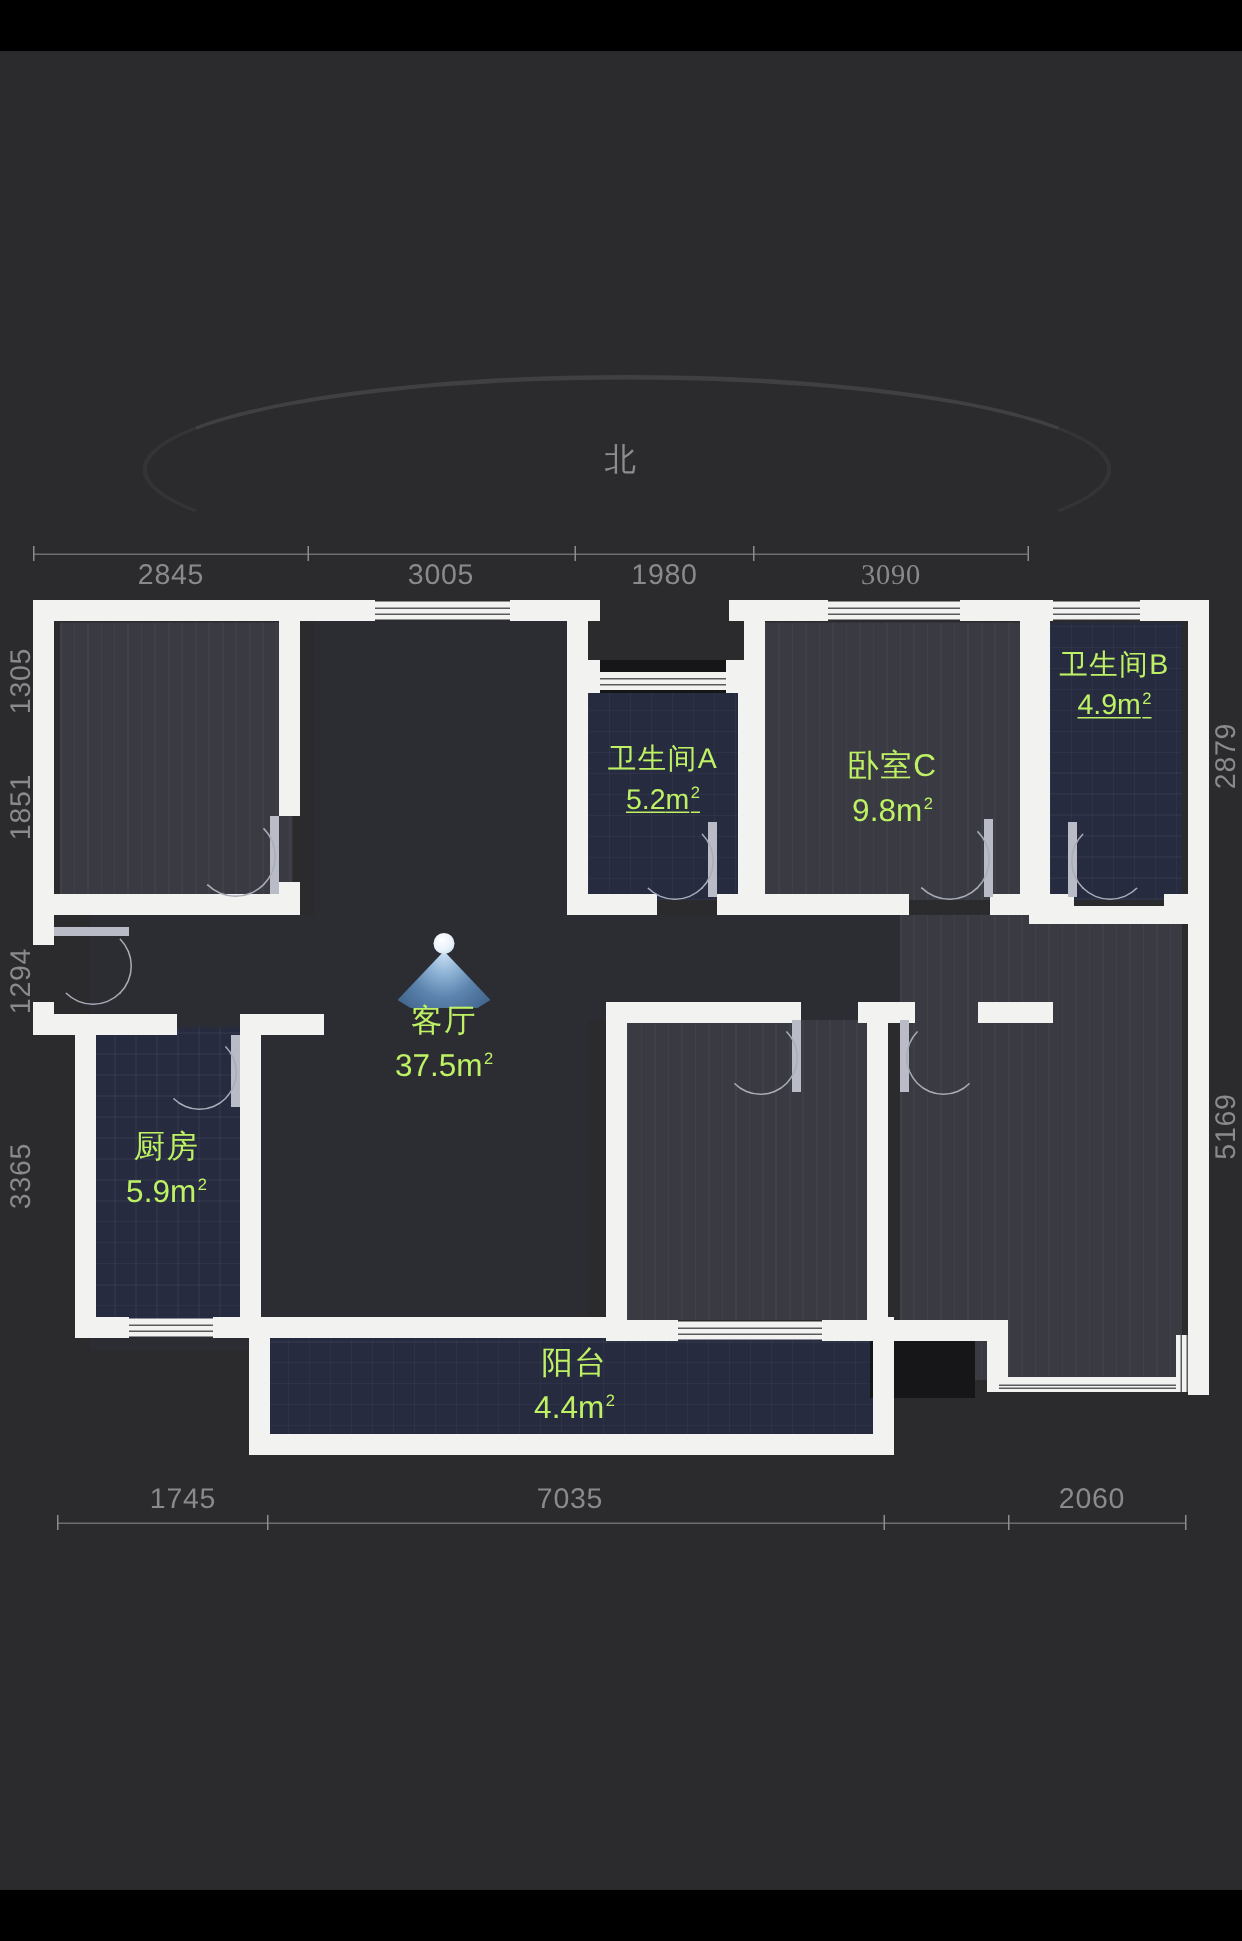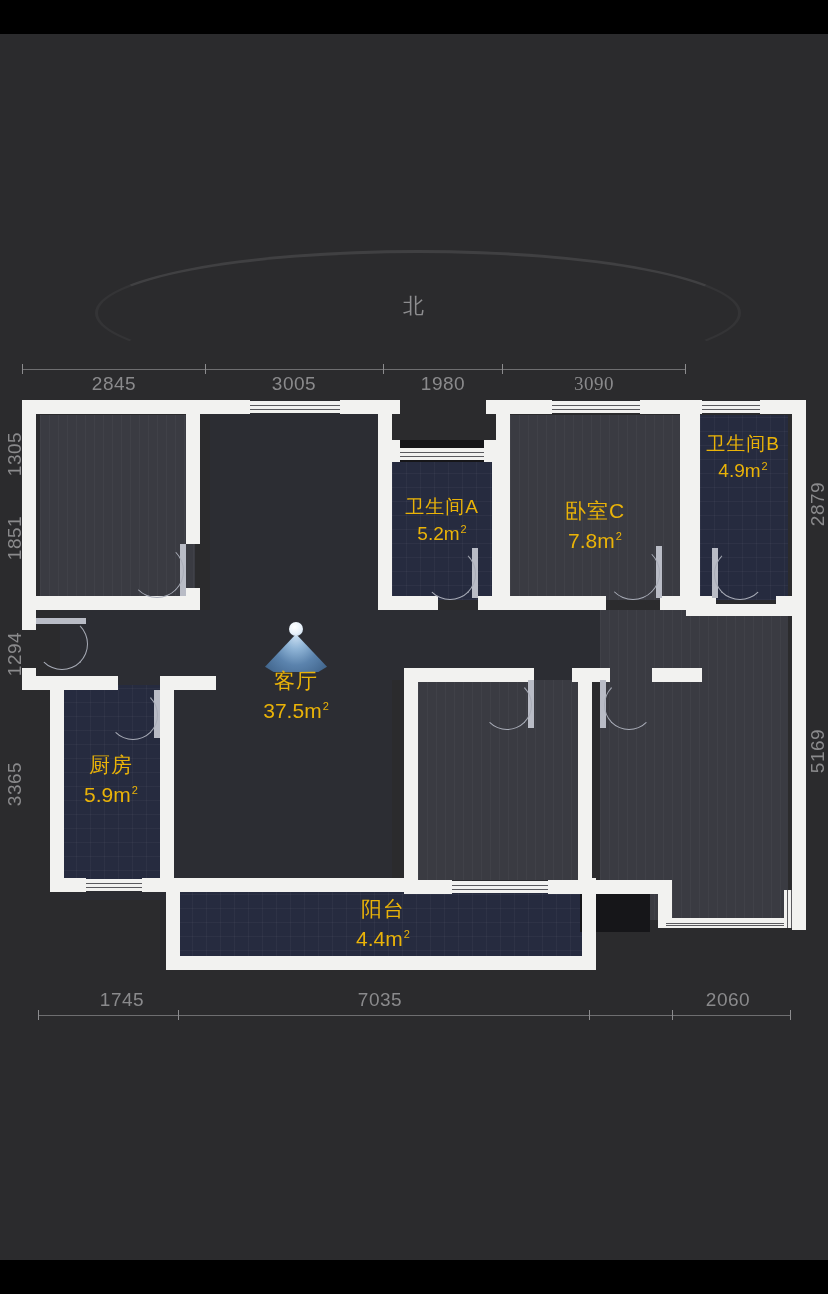--- a/index.html
+++ b/index.html
@@ -107,28 +107,28 @@
   
   .door{position:absolute;}
   .door .leaf{position:absolute;background:#b9bcc6;}
   .door .arc{
     position:absolute;border:1px solid #a9adb8;
     border-radius:50%;
   }
 
   
   .label{
-    position:absolute;color:#eab308;text-align:center;
+    position:absolute;color:#bef264;text-align:center;
     white-space:nowrap;line-height:1.28;
   }
   .label .nm{display:block;font-size:21px;letter-spacing:1px;}
   .label .ar{display:block;font-size:21px;margin-top:3px;}
   .label .ar sup{font-size:11px;vertical-align:super;margin-left:1px;}
   .label.sm .nm{font-size:19px;}
-  .label.sm .ar{font-size:19px;}
+  .label.sm .ar{font-size:19px;text-decoration:underline;}
 
   
   #lamp{position:absolute;width:62px;height:52px;}
   #lamp .shade{
     position:absolute;left:0;top:14px;width:62px;height:38px;
     background:radial-gradient(ellipse at 50% 0%,#cfe3f5 0%,#8fb4d6 28%,#5b83ad 58%,#3c5f86 100%);
     clip-path:polygon(50% 0%, 100% 86%, 86% 100%, 14% 100%, 0% 86%);
   }
   #lamp .bulb{
     position:absolute;left:24px;top:2px;width:14px;height:14px;
@@ -343,21 +343,21 @@
     </div>
 
 
     <div class="label sm" style="left:372px;top:495px;width:140px;">
       <span class="nm">卫生间A</span>
       <span class="ar"><span>5.2</span><span>m</span><sup>2</sup></span>
     </div>
 
     <div class="label" style="left:525px;top:498px;width:140px;">
       <span class="nm">卧室C</span>
-      <span class="ar"><span>7.8</span><span>m</span><sup>2</sup></span>
+      <span class="ar"><span>9.8</span><span>m</span><sup>2</sup></span>
     </div>
 
     <div class="label sm" style="left:678px;top:432px;width:130px;">
       <span class="nm">卫生间B</span>
       <span class="ar"><span>4.9</span><span>m</span><sup>2</sup></span>
     </div>
 
     <div class="label" style="left:226px;top:668px;width:140px;">
       <span class="nm">客厅</span>
       <span class="ar"><span>37.5</span><span>m</span><sup>2</sup></span>

